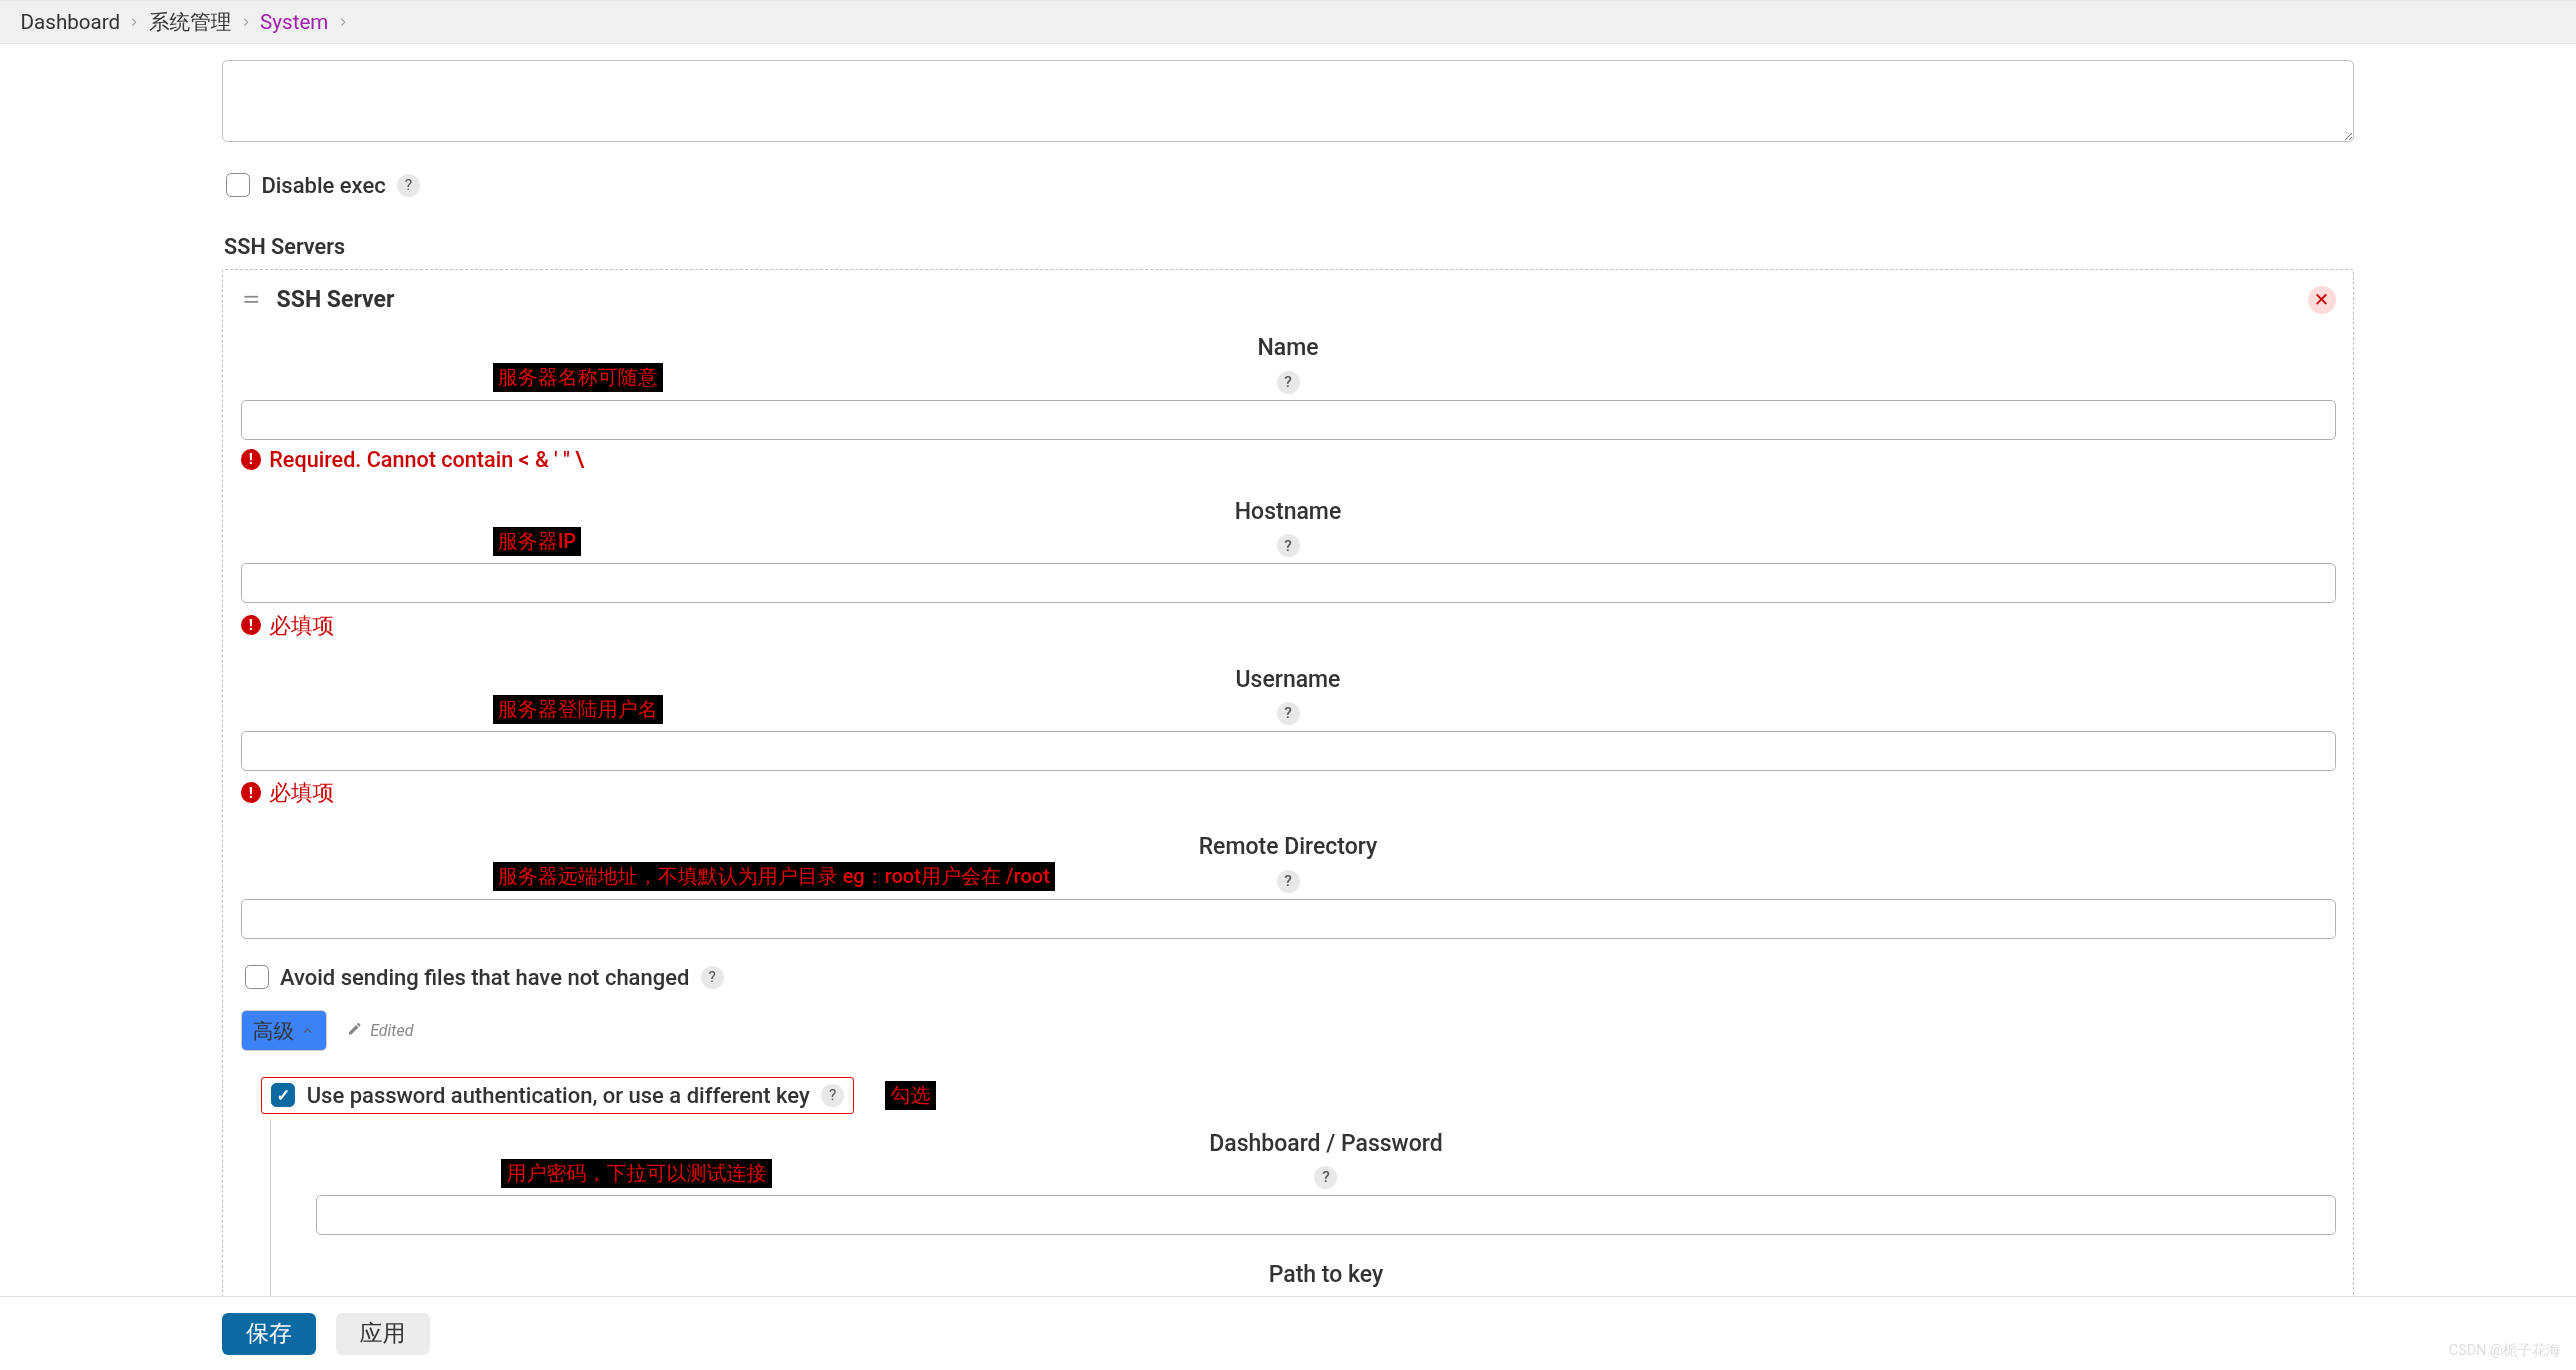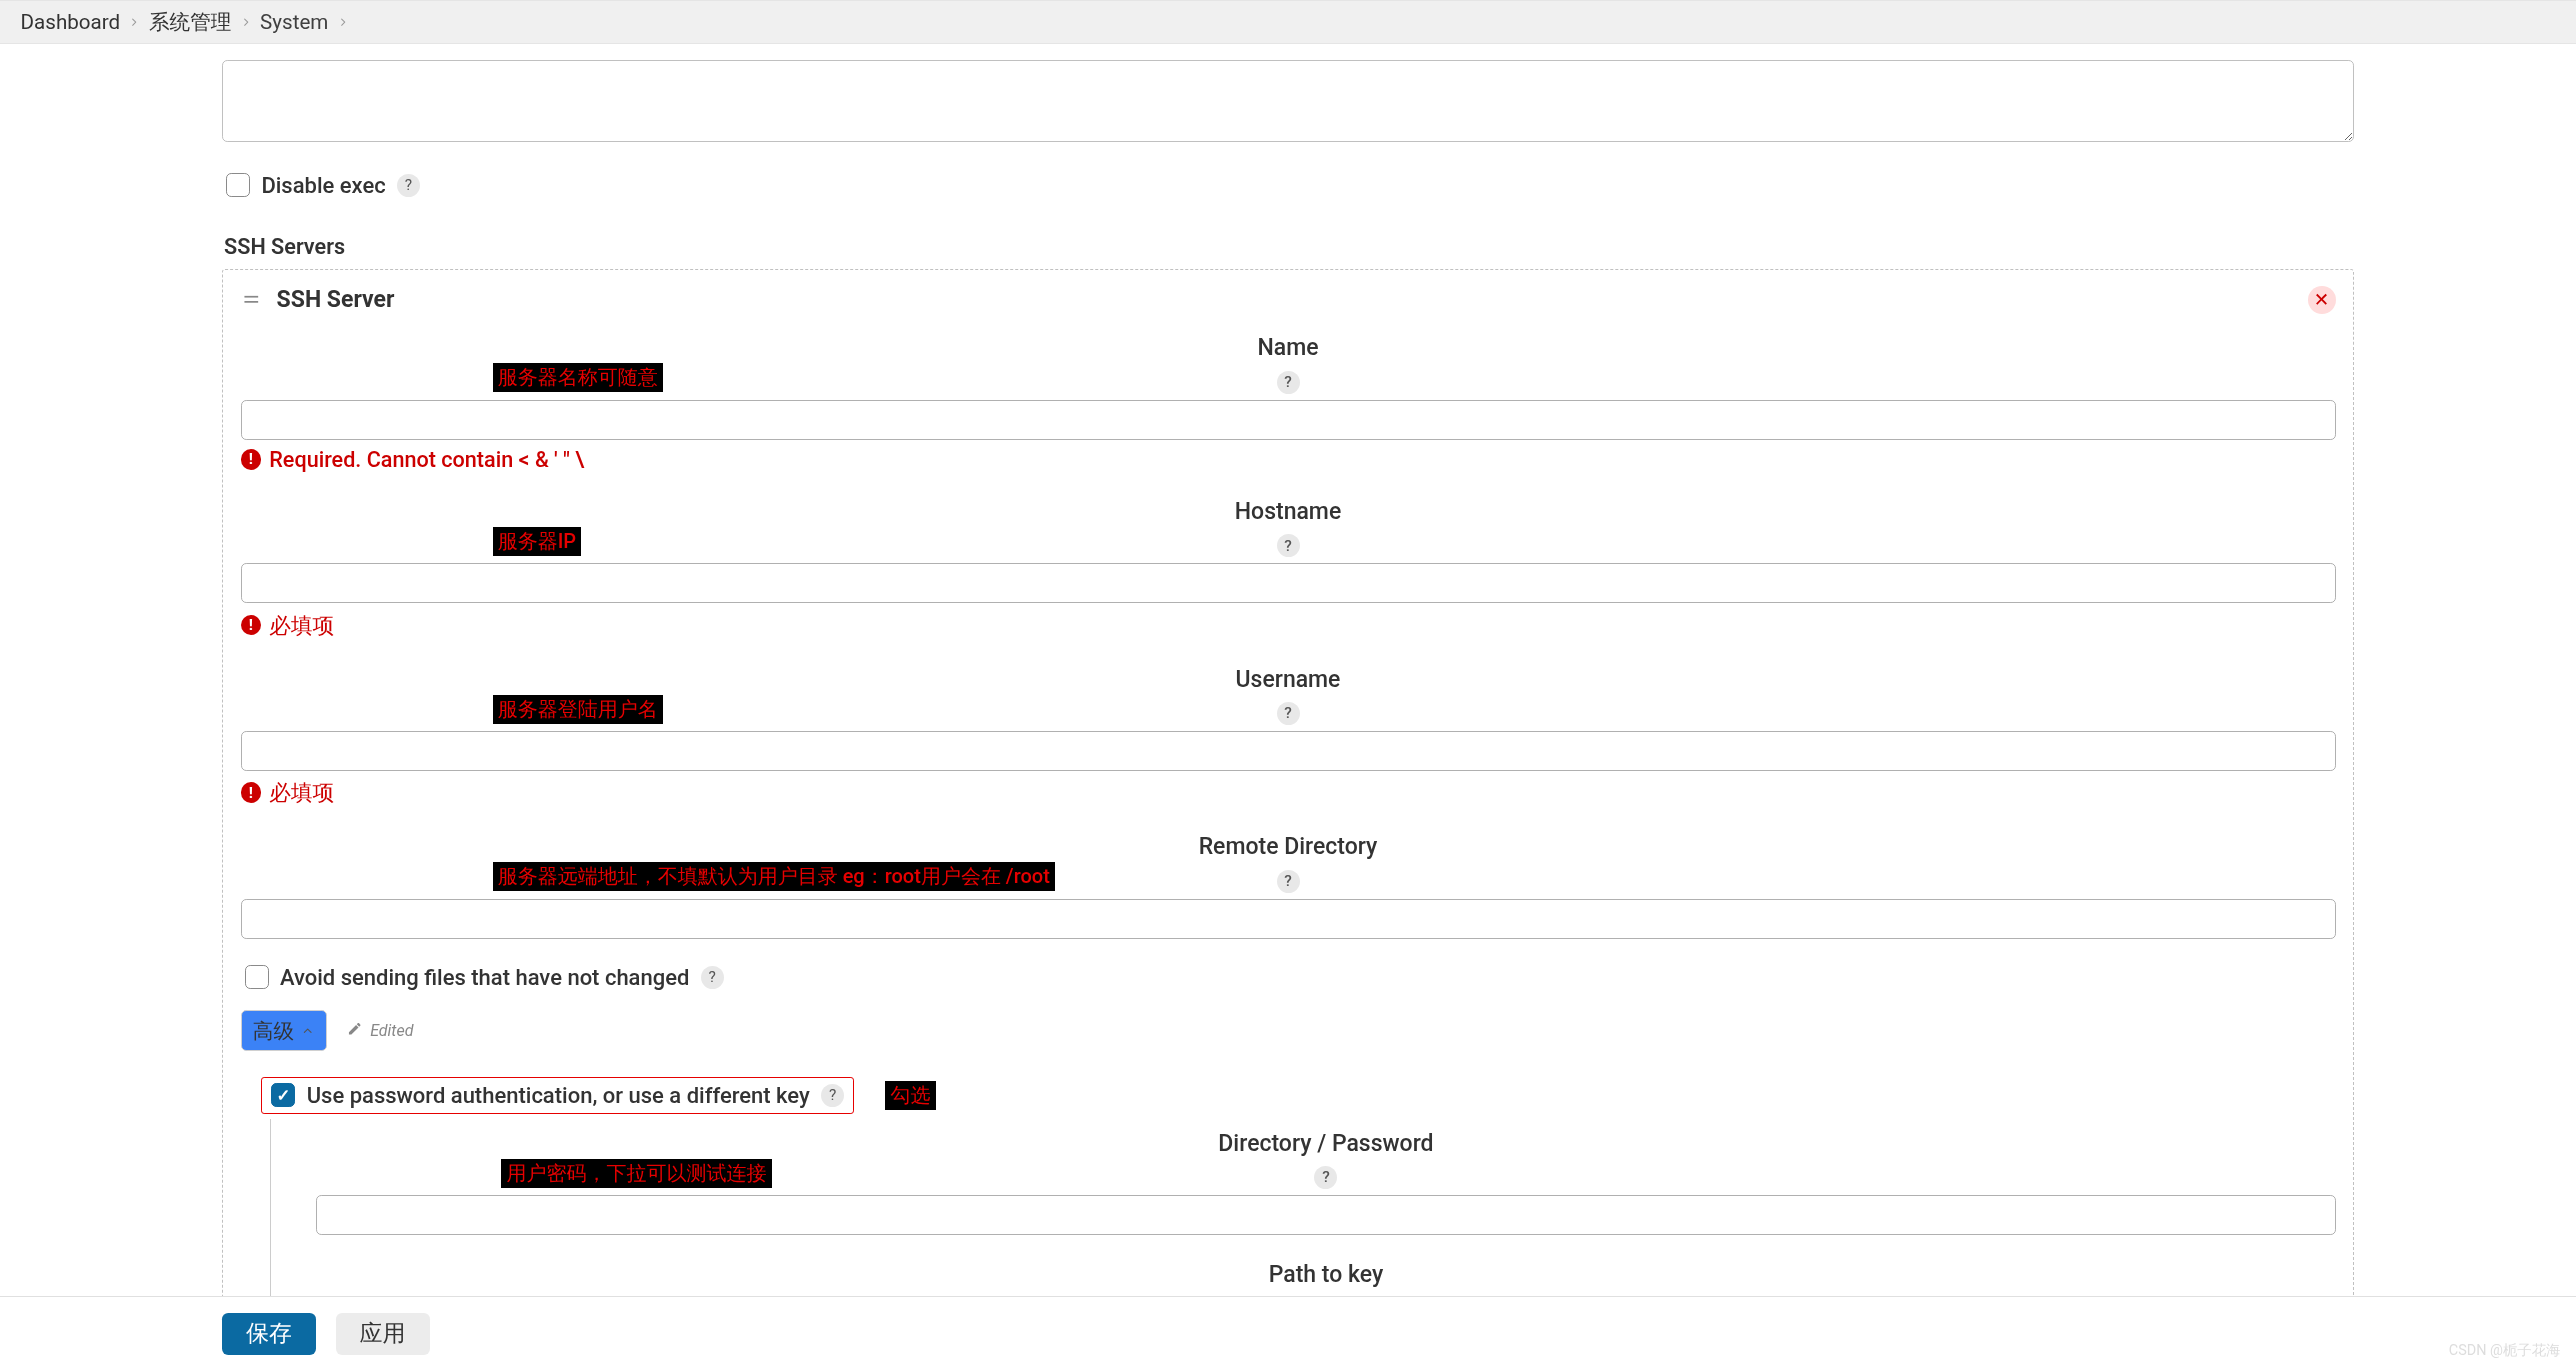--- a/index.html
+++ b/index.html
@@ -1,21 +1,21 @@
 <!DOCTYPE html>
 <html><head>
 <meta charset="utf-8">
 <style>
 * { box-sizing: border-box; margin: 0; padding: 0; }
 html, body { width: 100%; height: 100%; font-family: -apple-system, BlinkMacSystemFont, "Segoe UI", Roboto, Helvetica, Arial, sans-serif; font-size: 20.6px; background: #fff; color: #333; }
 
 .top-bar { height: 1px; background: #e5e5e5; }
 .breadcrumb-bar { background: #f0f0f0; border-bottom: 0.5px solid #e5e5e5; padding: 7.2px 20.6px; display: flex; align-items: center; gap: 8.2px; }
 .breadcrumb-item { font-size: 20.6px; color: #333; cursor: pointer; text-decoration: underline; text-decoration-color: transparent; }
-.breadcrumb-item.active { color: #404040; font-weight: 400; }
+.breadcrumb-item.active { color: #a21caf; font-weight: 400; }
 .chevron { color: #999; display: inline-flex; align-items: center; }
 
 .content { padding: 0 222px 113px 222px; }
 
 .big-textarea-top { width: 100%; height: 82px; border: 0.5px solid #c0c0c0; border-radius: 5.2px; resize: both; margin-top: 15.5px; margin-bottom: 26px; }
 
 .chk-row { display: flex; align-items: center; gap: 11.3px; margin-bottom: 36px; margin-left: 4.1px; }
 .chk { width: 24px; height: 24px; border: 1px solid #8a8a8a; border-radius: 5.2px; background: #fff; display: flex; align-items: center; justify-content: center; cursor: pointer; flex-shrink: 0; }
 .chk.checked { background: #0b6aa2; border-color: #0b6aa2; }
 .chk.checked::after { content: "✓"; color: #fff; font-size: 16.5px; font-weight: bold; }
@@ -184,21 +184,21 @@
           <span class="chk-label">Use password authentication, or use a different key</span>
           <span class="help">?</span>
         </div>
         <div class="overlay-label" style="position:static; display:inline-block;">勾选</div>
       </div>
 
       <div class="nested-inner">
 
         <div class="field">
           <div class="field-label">
-            <span>Directory / Password</span>
+            <span>Dashboard / Password</span>
             <span class="help">?</span>
           </div>
           <input type="password" class="text-input" value="" style="">
           <div class="overlay-label" style="top:29px; left:185px;">用户密码，下拉可以测试连接</div>
         </div>
 
         <div class="field">
           <div class="field-label">
             <span>Path to key</span>
             <span class="help">?</span>

